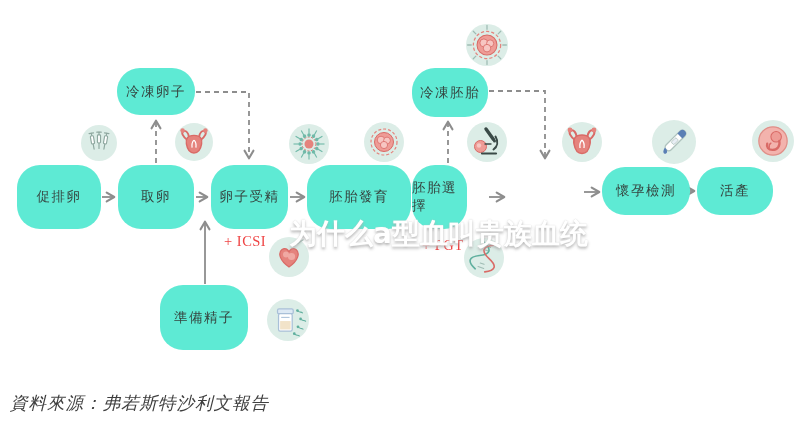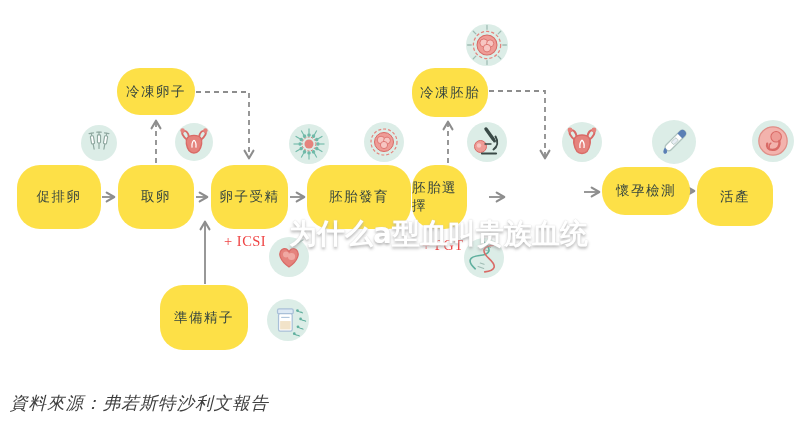--- a/index.html
+++ b/index.html
@@ -1,18 +1,18 @@
 <!DOCTYPE html>
 <html><head>
 <meta charset="utf-8">
 <style>
   html,body{margin:0;padding:0;background:#fff;}
   #canvas{position:relative;width:807px;height:426px;background:#ffffff;overflow:hidden;
           font-family:"Liberation Serif",serif;}
-  .node{position:absolute;background:#fde047;border-radius:23px;display:flex;align-items:center;
+  .node{position:absolute;background:#5eead4;border-radius:23px;display:flex;align-items:center;
         justify-content:center;color:#35443F;font-size:13.5px;letter-spacing:1.5px;z-index:2;}
   .icon-circle{position:absolute;background:#DCEDE7;border-radius:50%;z-index:1;}
   .icon-circle svg{display:block;width:100%;height:100%;}
   .sublabel{position:absolute;font-size:14.5px;color:#ef4444;letter-spacing:.5px;z-index:2;}
   #arrows{position:absolute;left:0;top:0;z-index:1;pointer-events:none;}
   .watermark{position:absolute;left:289px;top:215px;font-family:"DejaVu Sans",sans-serif;
              font-weight:bold;font-size:28px;color:#ffffff;white-space:nowrap;z-index:5;
              text-shadow:0 0 1px #d6d6d6,0 2px 3px rgba(168,168,168,.85);}
   .source{position:absolute;left:10px;top:391px;font-style:italic;font-size:17.5px;
           color:#3f3f3f;letter-spacing:1px;z-index:2;}
@@ -196,21 +196,21 @@
     </div>
   <div class="node" style="left:307px;top:165px;width:104px;height:64px">
     <span>胚胎發育</span>
     </div>
   <div class="node" style="left:412px;top:165px;width:55px;height:64px">
     <span>胚胎選擇</span>
     </div>
   <div class="node" style="left:602px;top:167px;width:88px;height:48px">
     <span>懷孕檢測</span>
     </div>
-  <div class="node" style="left:697px;top:167px;width:76px;height:59px">
+  <div class="node" style="left:697px;top:167px;width:76px;height:48px">
     <span>活產</span>
     </div>
 
   <div class="node" style="left:117px;top:68px;width:78px;height:47px">
     <span>冷凍卵子</span>
     </div>
   <div class="node" style="left:412px;top:68px;width:76px;height:49px">
     <span>冷凍胚胎</span>
     </div>
   <div class="node" style="left:160px;top:285px;width:88px;height:65px">

